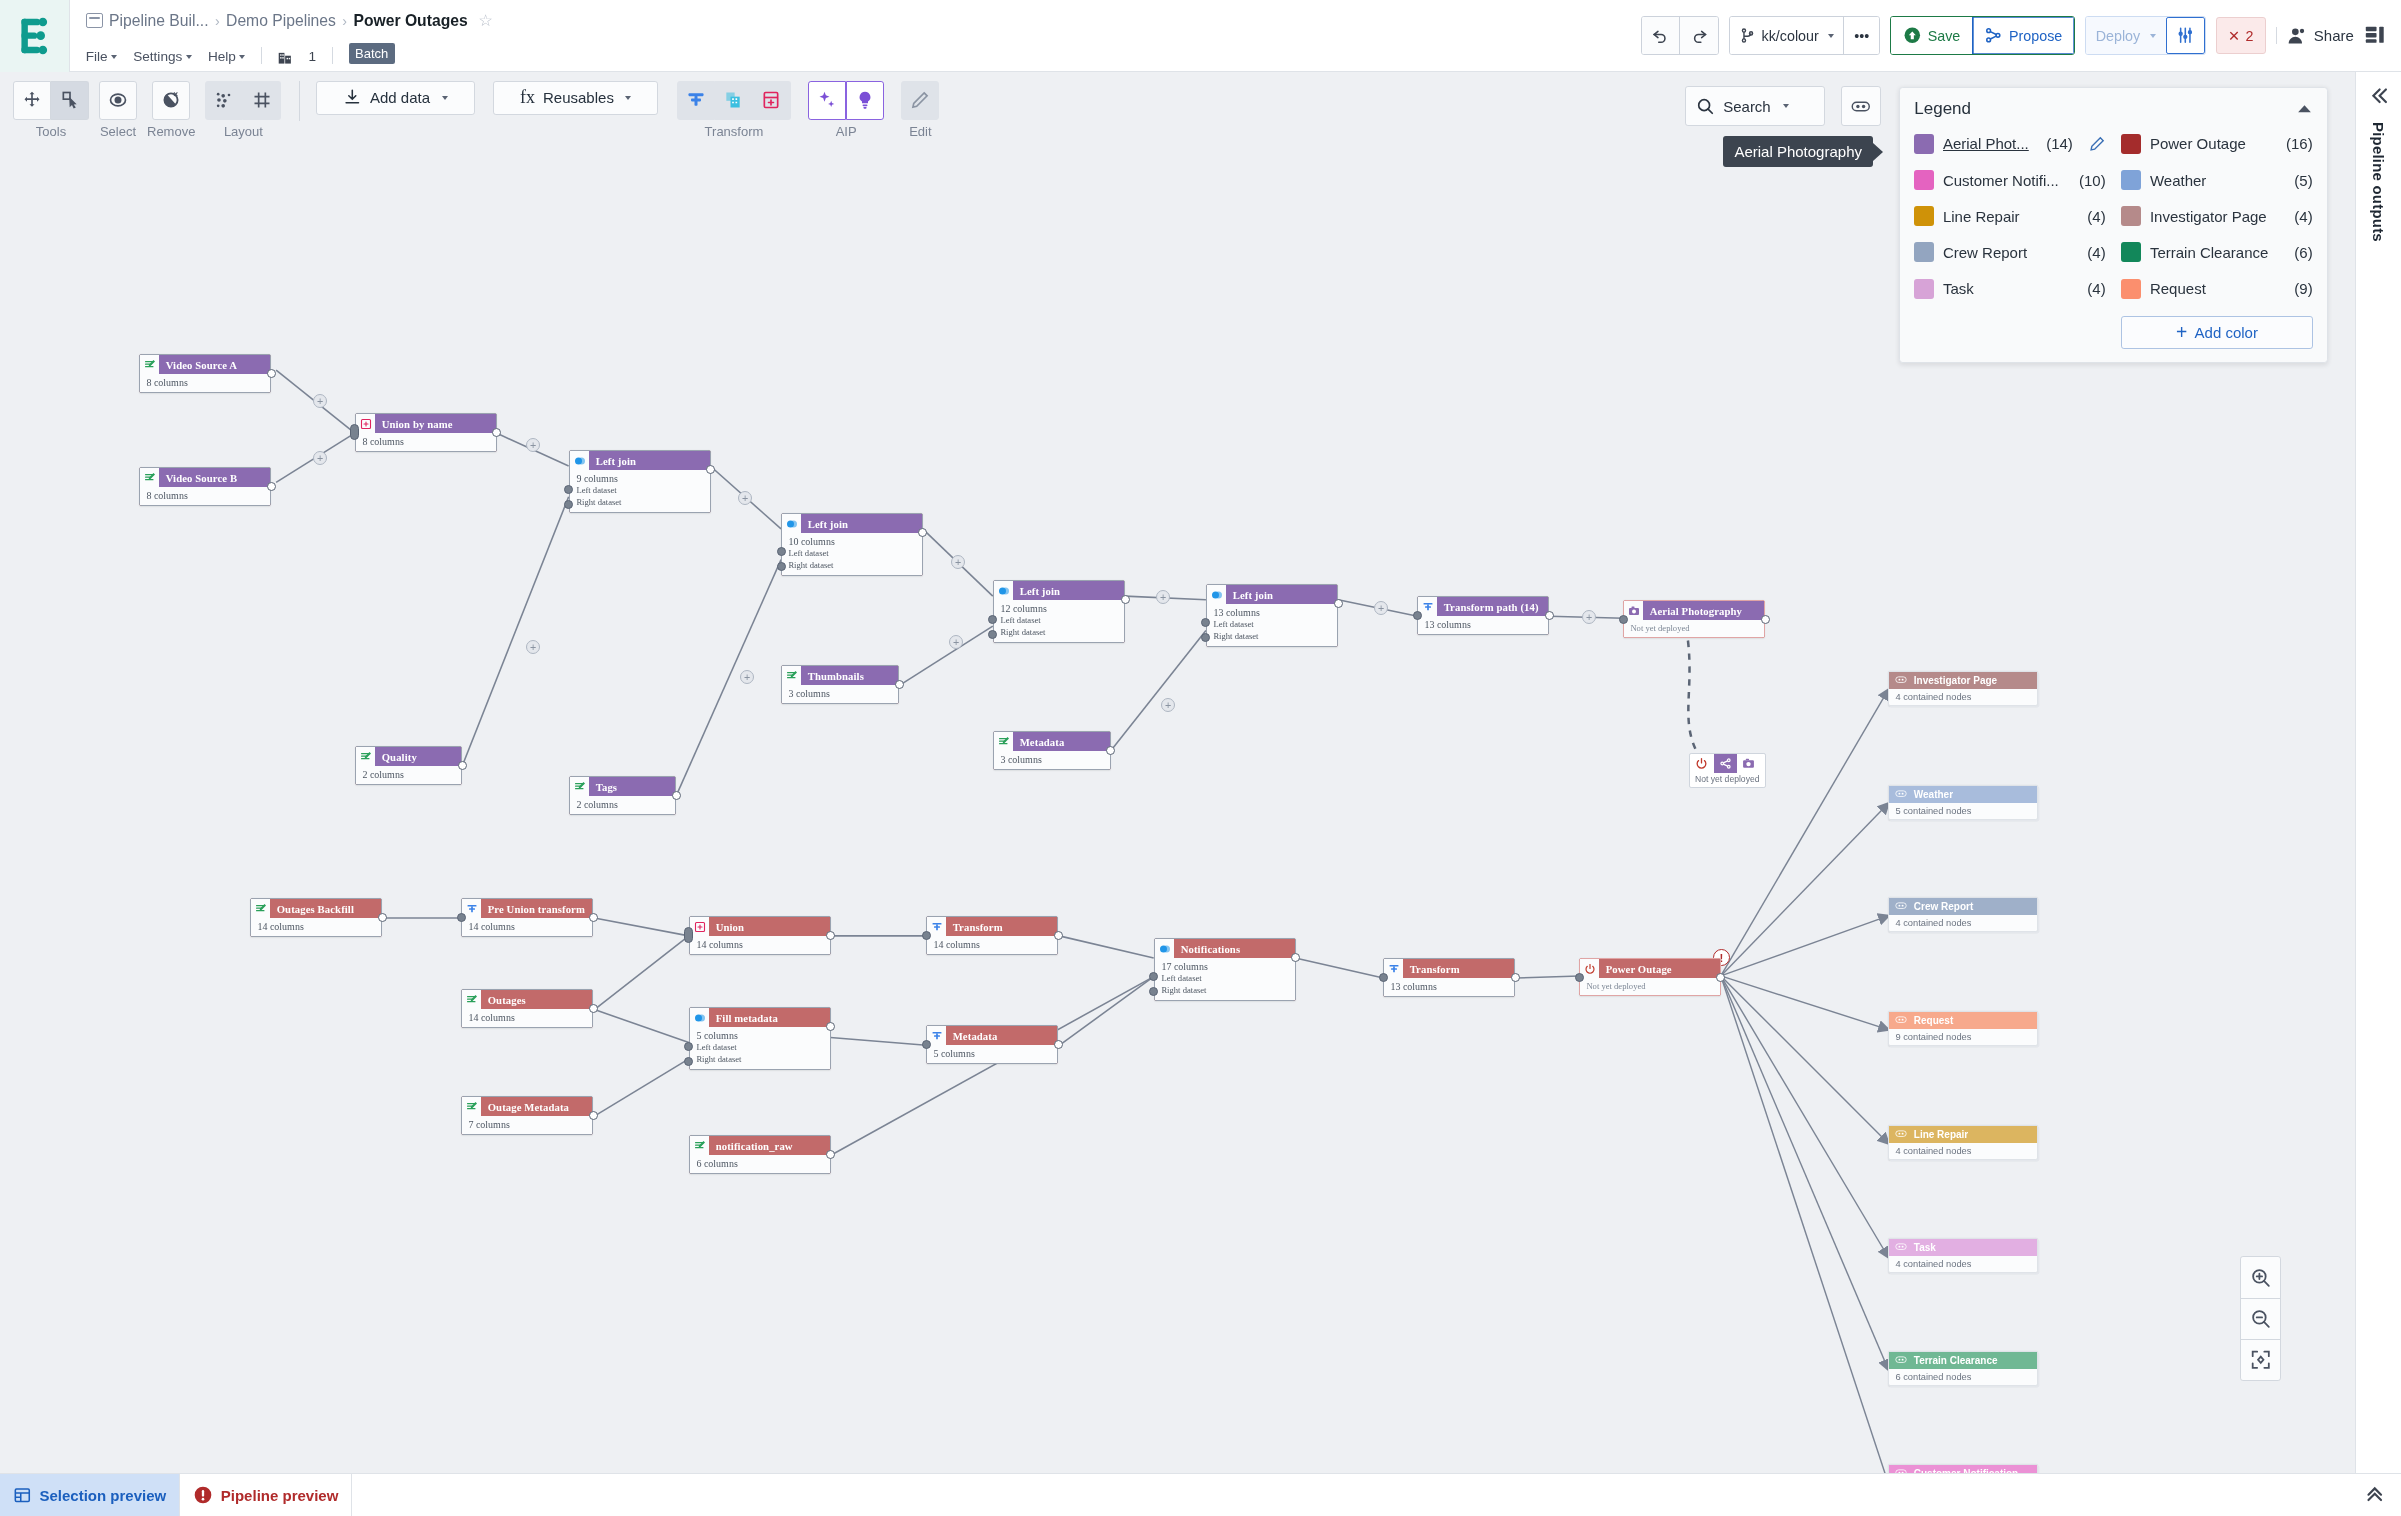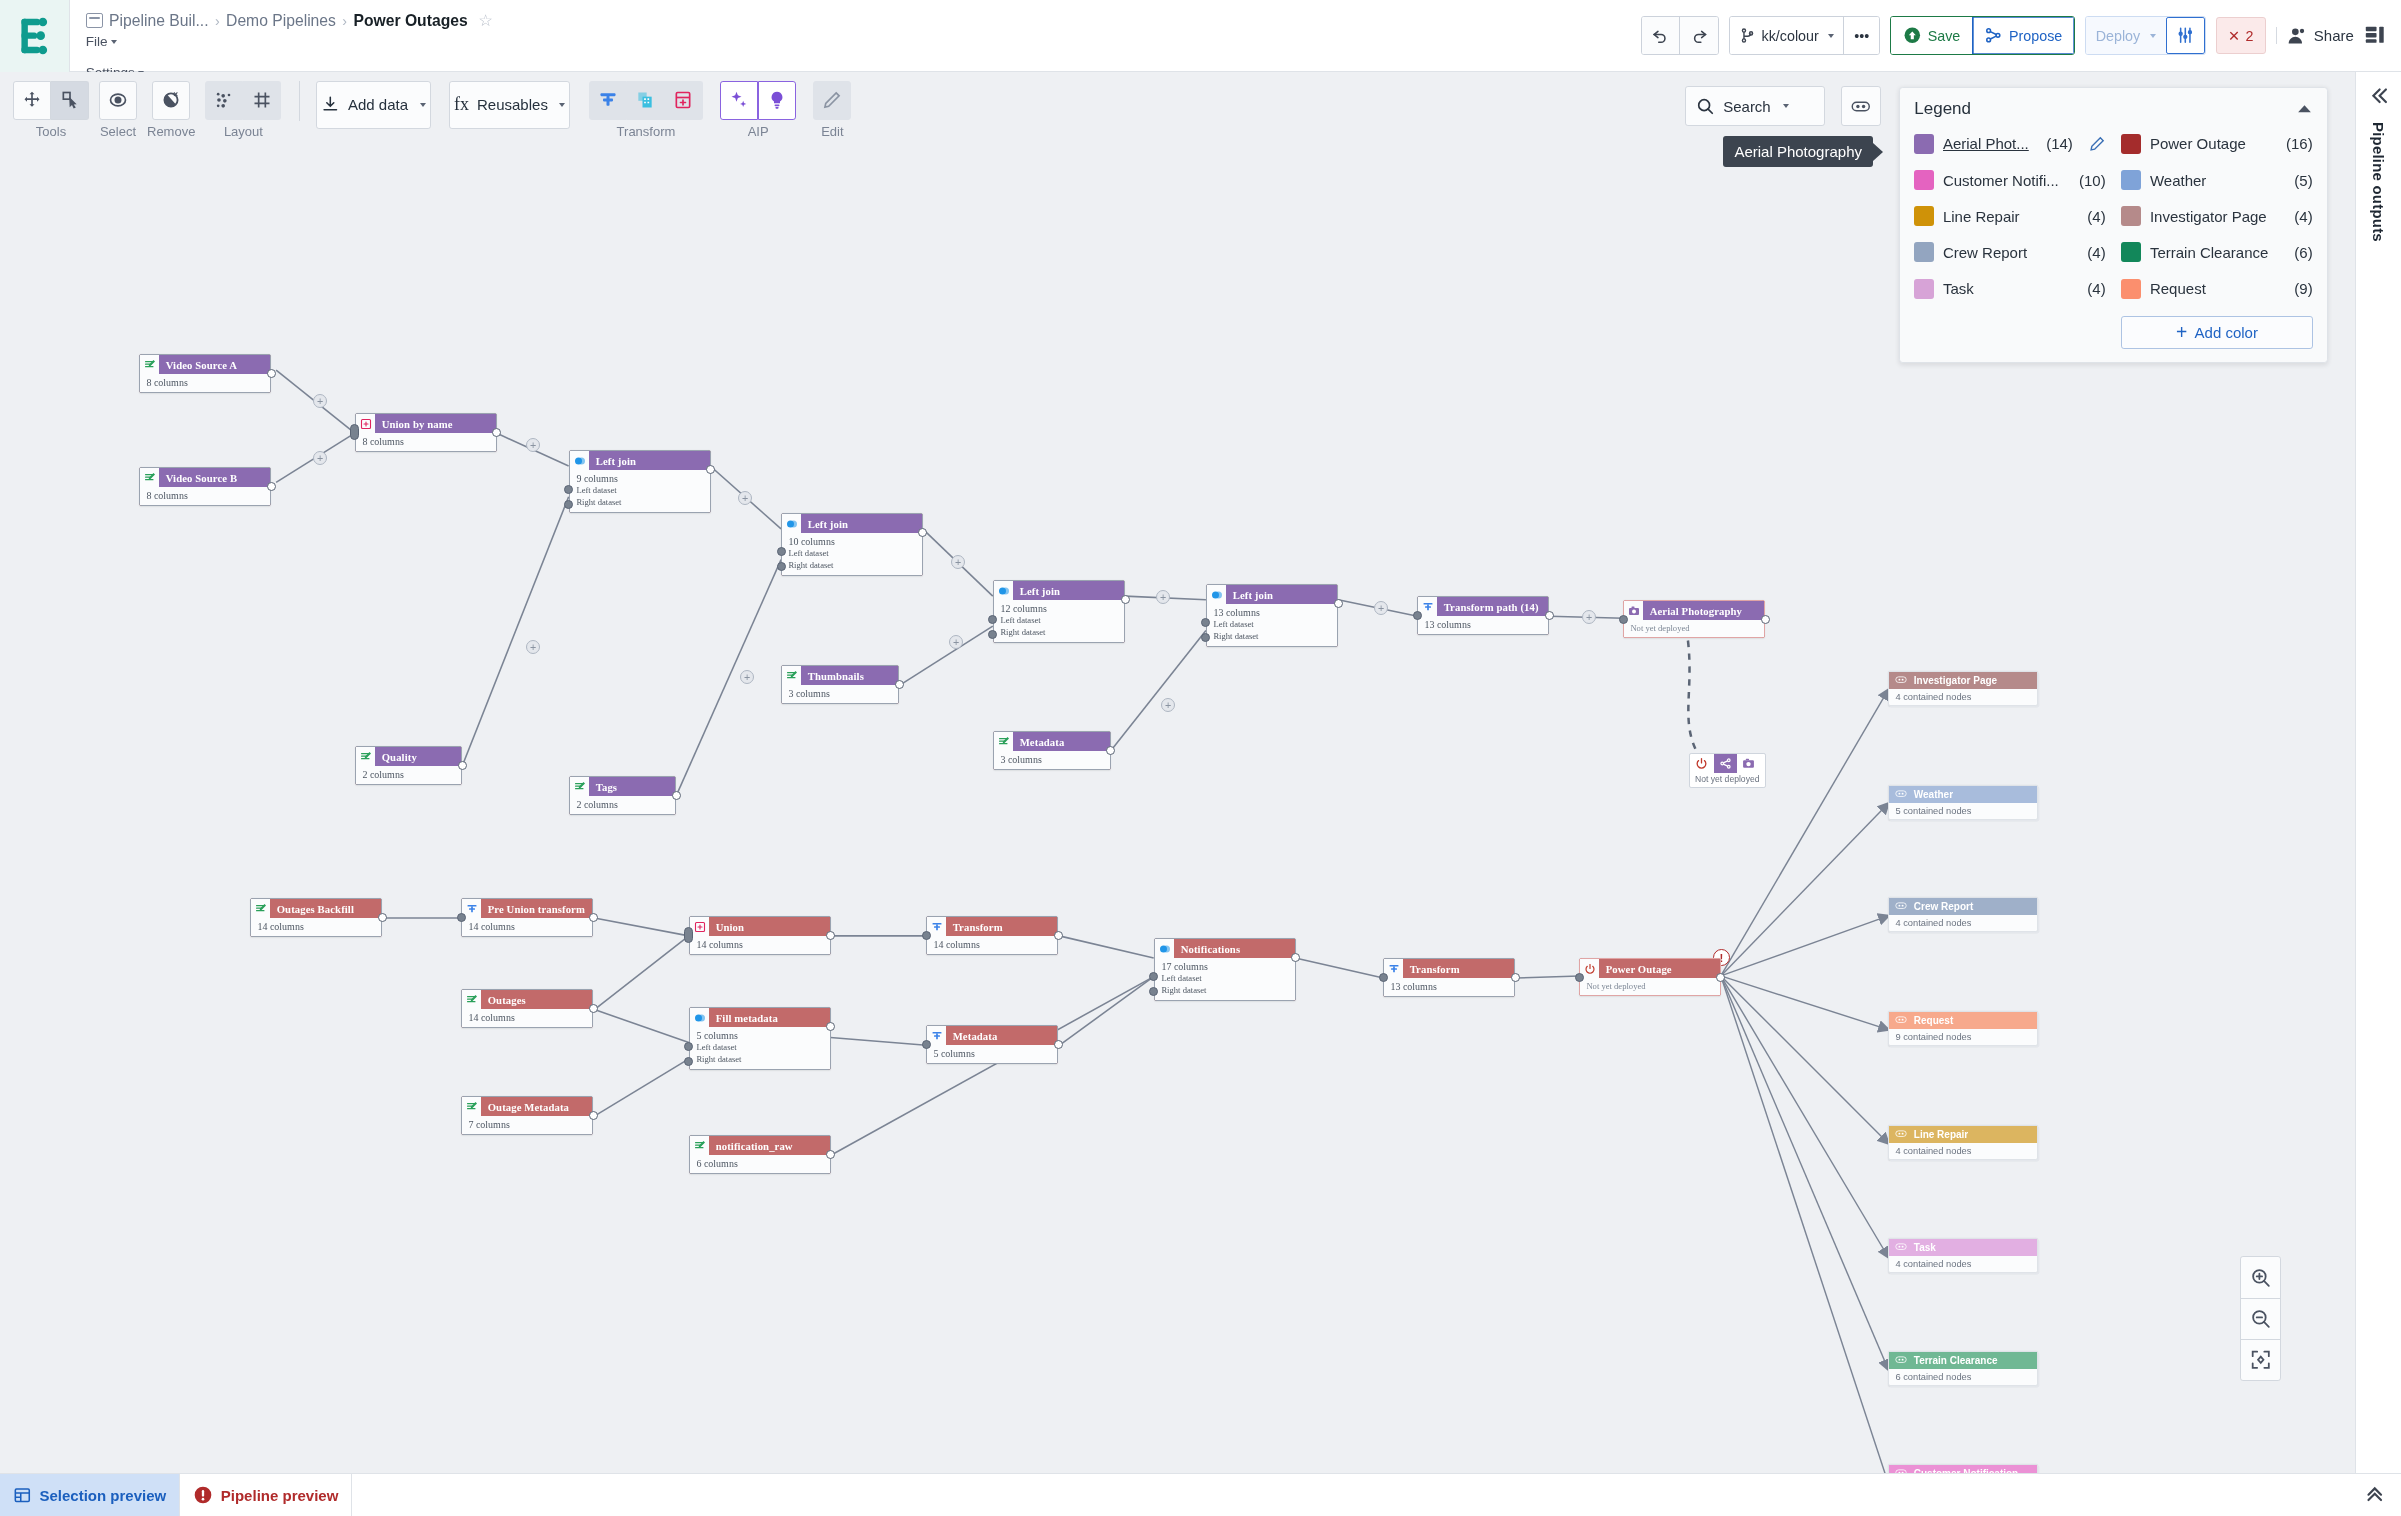--- a/index.html
+++ b/index.html
@@ -27,21 +27,21 @@
   }
   .header-left { padding: 8.6px 0 0 15.7px; width: 565px; }
   .crumbs { display: flex; align-items: center; gap: 6.4px; height: 24px; }
   .crumb-icon { width: 17px; height: 15.7px; border: 1.4px solid #8a94a6; border-radius: 2.1px;
                 position: relative; flex: none; }
   .crumb-icon::before { content:""; position:absolute; left:2.1px; right:2.1px; top:3.6px; height:1.4px; background:#8a94a6; border-radius:1.4px;}
   .crumb { color: #6b7688; font-size: 15.7px; white-space: nowrap; }
   .crumb.current { color: #182026; font-weight: bold; }
   .crumb-sep { color: #b0b8c4; font-size: 14.3px; }
   .star { color: #b6bdc8; font-size: 16.4px; margin-left: 4.3px; }
-  .menurow { display:flex; align-items:flex-start; gap: 16px; height: 30px; margin-top: 1.4px; flex-direction: column; }
+  .menurow { display:flex; align-items:flex-end; gap: 16px; height: 30px; margin-top: 1.4px; }
   .menu-item { color:#4a5261; font-size:13.6px; cursor:default; white-space:nowrap;}
   .caret-sm { display:inline-block; width:0;height:0; border-left:3.6px solid transparent;
               border-right:3.6px solid transparent; border-top:4.3px solid #5a6373; margin-left:3.6px; vertical-align:middle;}
   .vsep { width:0.7px; height:17px; background:#d5dae1; }
   .bldg-ico { width:14.3px; height:14.3px; position:relative; flex:none; }
   .branchcount { color:#3d4450; font-size:13.6px; }
   .batch-badge { background:#5c6b80; color:#fff; font-size:13px; padding:2.9px 6.4px; border-radius:2.1px; }
 
   .header-tabs { display:flex; align-items:flex-end; gap:26px; padding-left: 8.6px; }
   .tab { font-size: 15.7px; color:#323f4b; padding-bottom: 15.7px; position:relative; cursor:pointer; }
@@ -79,22 +79,22 @@
   .tbtn + .tbtn { border-left:none; }
   .tgroup-row .tbtn:first-child { border-radius:2.9px 0 0 2.9px; }
   .tgroup-row .tbtn:last-child { border-radius:0 2.9px 2.9px 0; }
   .tgroup-row .tbtn:only-child { border-radius:2.9px; }
   .tbtn.active { background:#d5dae2; }
   .tbtn.flat { background:#dfe3e9; border-color:#dfe3e9; }
   .tbtn.aip { background:#fff; border:1.4px solid #8a63e0; }
   .tbtn.aip + .tbtn.aip { border-left:0.7px solid #8a63e0; }
   .tlabel { font-size:13px; color:#7b8494; margin-top:4.3px; }
   .tool-sep { width:0.7px; height:40px; background:#d3d8df; margin: 0 7.2px; align-self:flex-start;}
-  .pillbtn { height:48px; background:#fbfcfd; border:0.7px solid #d3d8df; border-radius:2.9px;
-             display:flex; align-items:center; gap:7.9px; padding:0 4px; font-size:15px; color:#26313d; cursor:pointer;}
+  .pillbtn { height:34px; background:#fbfcfd; border:0.7px solid #d3d8df; border-radius:2.9px;
+             display:flex; align-items:center; gap:7.9px; padding:0 26px; font-size:15px; color:#26313d; cursor:pointer;}
 
   
   .search-box { position:absolute; left:1685px; top:86px; width:140px; height:40px;
     background:#fbfcfd; border:0.7px solid #d3d8df; border-radius:2.9px;
     display:flex; align-items:center; gap:8.6px; padding:0 10px; font-size:15px; color:#28313d; cursor:pointer;}
   .link-btn { position:absolute; left:1841px; top:86px; width:40px; height:40px;
     background:#fbfcfd; border:0.7px solid #d3d8df; border-radius:2.9px; display:flex; align-items:center; justify-content:center; cursor:pointer;}
 
   .tooltip { position:absolute; left:1723px; top:136px; background:#3c444f; color:#fff;
     font-size:15px; padding:7.2px 11.4px; border-radius:2.9px; white-space:nowrap; z-index:40; }

